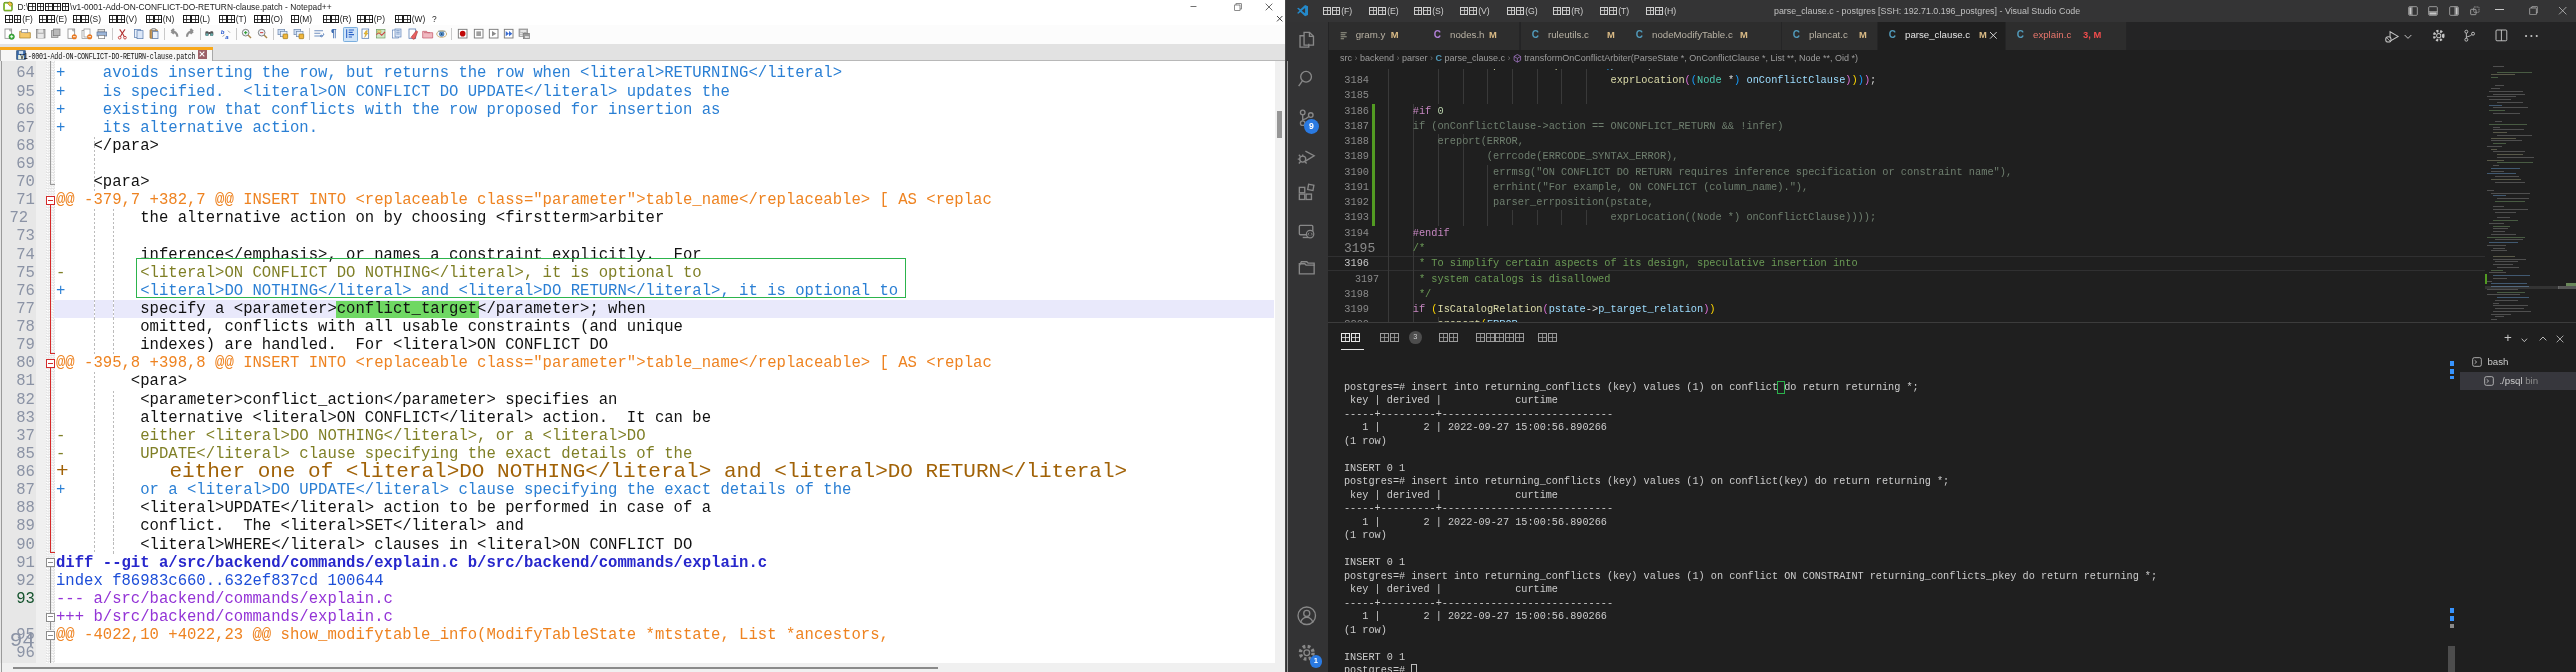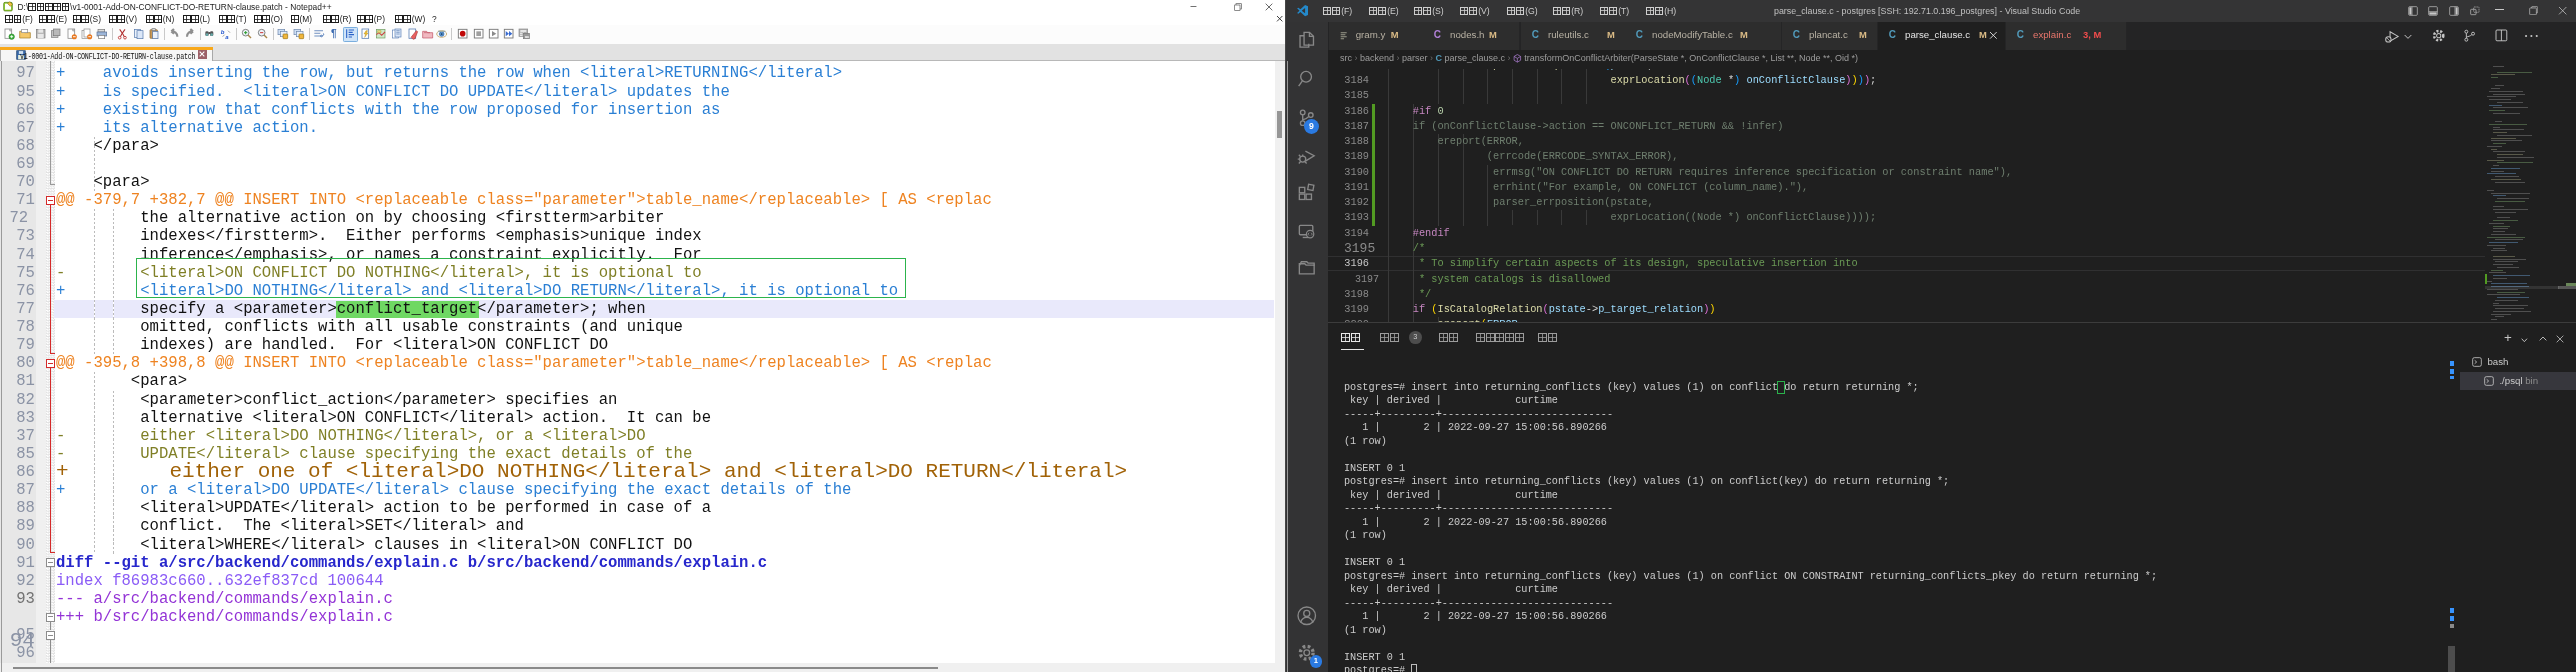--- a/index.html
+++ b/index.html
@@ -256,40 +256,39 @@
 <div class="ab" style="left:48px;top:501px;width:4.7px;height:1px;background:#8c8c8c"></div>
 <div class="ab" style="left:50px;top:506px;width:1px;height:46px;background:#8c8c8c"></div>
 <div class="ab" style="left:46px;top:552px;width:8.7px;height:8.7px;background:#fff;border:1px solid #8c8c8c"></div>
 <div class="ab" style="left:48px;top:555px;width:4.7px;height:1px;background:#8c8c8c"></div>
 <div class="ab" style="left:50px;top:560px;width:1px;height:9.4px;background:#8c8c8c"></div>
 <div class="ab" style="left:46px;top:570px;width:8.7px;height:8.7px;background:#fff;border:1px solid #8c8c8c"></div>
 <div class="ab" style="left:48px;top:574px;width:4.7px;height:1px;background:#8c8c8c"></div>
 <div class="ab" style="left:50px;top:579px;width:1px;height:23px;background:#8c8c8c"></div>
 </div>
 <div class="ab" style="left:0;top:61px;width:1275px;height:602px;overflow:hidden">
-<pre class="ab" style="left:9.4px;top:3.4px;width:25.5px;text-align:right;font-size:15.6px;line-height:18px;color:#8b93a5">97</pre>
+<pre class="ab" style="left:9.4px;top:3.4px;width:25.5px;text-align:right;font-size:15.6px;line-height:18px;color:#8b93a5">64</pre>
 <pre class="ab" style="left:56px;top:3.4px;font-size:15.6px;line-height:18px;color:#2a7fd4;">+    avoids inserting the row, but returns the row when &lt;literal&gt;RETURNING&lt;/literal&gt;</pre>
 <pre class="ab" style="left:9.4px;top:21.5px;width:25.5px;text-align:right;font-size:15.6px;line-height:18px;color:#8b93a5">95</pre>
 <pre class="ab" style="left:56px;top:21.5px;font-size:15.6px;line-height:18px;color:#2a7fd4;">+    is specified.  &lt;literal&gt;ON CONFLICT DO UPDATE&lt;/literal&gt; updates the</pre>
 <pre class="ab" style="left:9.4px;top:40px;width:25.5px;text-align:right;font-size:15.6px;line-height:18px;color:#8b93a5">66</pre>
 <pre class="ab" style="left:56px;top:40px;font-size:15.6px;line-height:18px;color:#2a7fd4;">+    existing row that conflicts with the row proposed for insertion as</pre>
 <pre class="ab" style="left:9.4px;top:58px;width:25.5px;text-align:right;font-size:15.6px;line-height:18px;color:#8b93a5">67</pre>
 <pre class="ab" style="left:56px;top:58px;font-size:15.6px;line-height:18px;color:#2a7fd4;">+    its alternative action.</pre>
 <pre class="ab" style="left:9.4px;top:76px;width:25.5px;text-align:right;font-size:15.6px;line-height:18px;color:#8b93a5">68</pre>
 <pre class="ab" style="left:56px;top:76px;font-size:15.6px;line-height:18px;color:#111;">    &lt;/para&gt;</pre>
 <pre class="ab" style="left:9.4px;top:94px;width:25.5px;text-align:right;font-size:15.6px;line-height:18px;color:#8b93a5">69</pre>
 <pre class="ab" style="left:56px;top:94px;font-size:15.6px;line-height:18px;color:#111;"></pre>
 <pre class="ab" style="left:9.4px;top:112px;width:25.5px;text-align:right;font-size:15.6px;line-height:18px;color:#8b93a5">70</pre>
 <pre class="ab" style="left:56px;top:112px;font-size:15.6px;line-height:18px;color:#111;">    &lt;para&gt;</pre>
 <pre class="ab" style="left:9.4px;top:130px;width:25.5px;text-align:right;font-size:15.6px;line-height:18px;color:#8b93a5">71</pre>
 <pre class="ab" style="left:56px;top:130px;font-size:15.6px;line-height:18px;color:#ee8321;">@@ -379,7 +382,7 @@ INSERT INTO &lt;replaceable class="parameter"&gt;table_name&lt;/replaceable&gt; [ AS &lt;replac</pre>
 <pre class="ab" style="left:9.4px;top:148px;width:25.5px;text-align:left;font-size:15.6px;line-height:18px;color:#8b93a5">72</pre>
 <pre class="ab" style="left:56px;top:148px;font-size:15.6px;line-height:18px;color:#111;">         the alternative action on by choosing &lt;firstterm&gt;arbiter</pre>
 <pre class="ab" style="left:9.4px;top:166px;width:25.5px;text-align:right;font-size:15.6px;line-height:18px;color:#8b93a5">73</pre>
-<pre class="ab" style="left:56px;top:166px;font-size:15.6px;line-height:18px;color:#111;">         indexes&lt;/firstterm&gt;.  Either performs &lt;emphasis&gt;unique index</pre>
 <pre class="ab" style="left:9.4px;top:185px;width:25.5px;text-align:right;font-size:15.6px;line-height:18px;color:#8b93a5">74</pre>
 <pre class="ab" style="left:56px;top:185px;font-size:15.6px;line-height:18px;color:#111;">         inference&lt;/emphasis&gt;, or names a constraint explicitly.  For</pre>
 <pre class="ab" style="left:9.4px;top:203px;width:25.5px;text-align:right;font-size:15.6px;line-height:18px;color:#8b93a5">75</pre>
 <pre class="ab" style="left:56px;top:203px;font-size:15.6px;line-height:18px;color:#7f7f26;">-        &lt;literal&gt;ON CONFLICT DO NOTHING&lt;/literal&gt;, it is optional to</pre>
 <pre class="ab" style="left:9.4px;top:221px;width:25.5px;text-align:right;font-size:15.6px;line-height:18px;color:#8b93a5">76</pre>
 <pre class="ab" style="left:56px;top:221px;font-size:15.6px;line-height:18px;color:#2a7fd4;">+        &lt;literal&gt;DO NOTHING&lt;/literal&gt; and &lt;literal&gt;DO RETURN&lt;/literal&gt;, it is optional to</pre>
 <pre class="ab" style="left:9.4px;top:239px;width:25.5px;text-align:right;font-size:15.6px;line-height:18px;color:#8b93a5">77</pre>
 <pre class="ab" style="left:56px;top:239px;font-size:15.6px;line-height:18px;color:#111;">         specify a &lt;parameter&gt;conflict_target&lt;/parameter&gt;; when</pre>
 <pre class="ab" style="left:9.4px;top:257px;width:25.5px;text-align:right;font-size:15.6px;line-height:18px;color:#8b93a5">78</pre>
 <pre class="ab" style="left:56px;top:257px;font-size:15.6px;line-height:18px;color:#111;">         omitted, conflicts with all usable constraints (and unique</pre>
@@ -313,26 +312,27 @@
 <pre class="ab" style="left:56px;top:420px;font-size:15.6px;line-height:18px;color:#2a7fd4;">+        or a &lt;literal&gt;DO UPDATE&lt;/literal&gt; clause specifying the exact details of the</pre>
 <pre class="ab" style="left:9.4px;top:438px;width:25.5px;text-align:right;font-size:15.6px;line-height:18px;color:#8b93a5">88</pre>
 <pre class="ab" style="left:56px;top:438px;font-size:15.6px;line-height:18px;color:#111;">         &lt;literal&gt;UPDATE&lt;/literal&gt; action to be performed in case of a</pre>
 <pre class="ab" style="left:9.4px;top:456px;width:25.5px;text-align:right;font-size:15.6px;line-height:18px;color:#8b93a5">89</pre>
 <pre class="ab" style="left:56px;top:456px;font-size:15.6px;line-height:18px;color:#111;">         conflict.  The &lt;literal&gt;SET&lt;/literal&gt; and</pre>
 <pre class="ab" style="left:9.4px;top:475px;width:25.5px;text-align:right;font-size:15.6px;line-height:18px;color:#8b93a5">90</pre>
 <pre class="ab" style="left:56px;top:475px;font-size:15.6px;line-height:18px;color:#111;">         &lt;literal&gt;WHERE&lt;/literal&gt; clauses in &lt;literal&gt;ON CONFLICT DO</pre>
 <pre class="ab" style="left:9.4px;top:493px;width:25.5px;text-align:right;font-size:15.6px;line-height:18px;color:#8b93a5">91</pre>
 <pre class="ab" style="left:56px;top:493px;font-size:15.6px;line-height:18px;color:#2727cc;font-weight:bold;">diff --git a/src/backend/commands/explain.c b/src/backend/commands/explain.c</pre>
 <pre class="ab" style="left:9.4px;top:511px;width:25.5px;text-align:right;font-size:15.6px;line-height:18px;color:#8b93a5">92</pre>
-<pre class="ab" style="left:56px;top:511px;font-size:15.6px;line-height:18px;color:#8b5cf6;">index f86983c660..632ef837cd 100644</pre>
-<pre class="ab" style="left:9.4px;top:529px;width:25.5px;text-align:right;font-size:15.6px;line-height:18px;color:#737373">93</pre>
+<pre class="ab" style="left:56px;top:511px;font-size:15.6px;line-height:18px;color:#1d4ed8;">index f86983c660..632ef837cd 100644</pre>
+<pre class="ab" style="left:9.4px;top:529px;width:25.5px;text-align:right;font-size:15.6px;line-height:18px;color:#14532d">93</pre>
 <pre class="ab" style="left:56px;top:529px;font-size:15.6px;line-height:18px;color:#9333d6;">--- a/src/backend/commands/explain.c</pre>
 <pre class="ab" style="left:9.4px;top:571px;width:25.5px;text-align:right;font-size:21px;line-height:18px;color:#8b93a5">94</pre>
 <pre class="ab" style="left:56px;top:547px;font-size:15.6px;line-height:18px;color:#9333d6;">+++ b/src/backend/commands/explain.c</pre>
 <pre class="ab" style="left:9.4px;top:565px;width:25.5px;text-align:right;font-size:15.6px;line-height:18px;color:#8b93a5">95</pre>
+<pre class="ab" style="left:56px;top:565px;font-size:15.6px;line-height:18px;color:#ee8321;">@@ -4022,10 +4022,23 @@ show_modifytable_info(ModifyTableState *mtstate, List *ancestors,</pre>
 <pre class="ab" style="left:9.4px;top:583px;width:25.5px;text-align:right;font-size:15.6px;line-height:18px;color:#8b93a5">96</pre>
 <pre class="ab" style="left:56px;top:583px;font-size:15.6px;line-height:18px;color:#111;"></pre>
 </div>
 <div class="ab" style="left:136px;top:258px;width:770px;height:40px;border:1.3px solid #2cb44c"></div>
 <div class="ab" style="left:1275px;top:61px;width:10.7px;height:602px;background:#f0f0f0"></div>
 <div class="ab" style="left:1277px;top:111px;width:5.4px;height:27px;background:#969696"></div>
 <div class="ab" style="left:0;top:663px;width:1285px;height:9.4px;background:#f0f0f0"></div>
 <div class="ab" style="left:12.8px;top:667px;width:925px;height:2.3px;background:#8a8a8a"></div>
 <div class="ab" style="left:1285px;top:0;width:1291px;height:673px;background:#1f1f1f;border-left:0.7px solid #464646">
 <div class="ab" style="left:0.7px;top:61px;width:1px;height:611px;background:#9a9a9a;z-index:50"></div>

